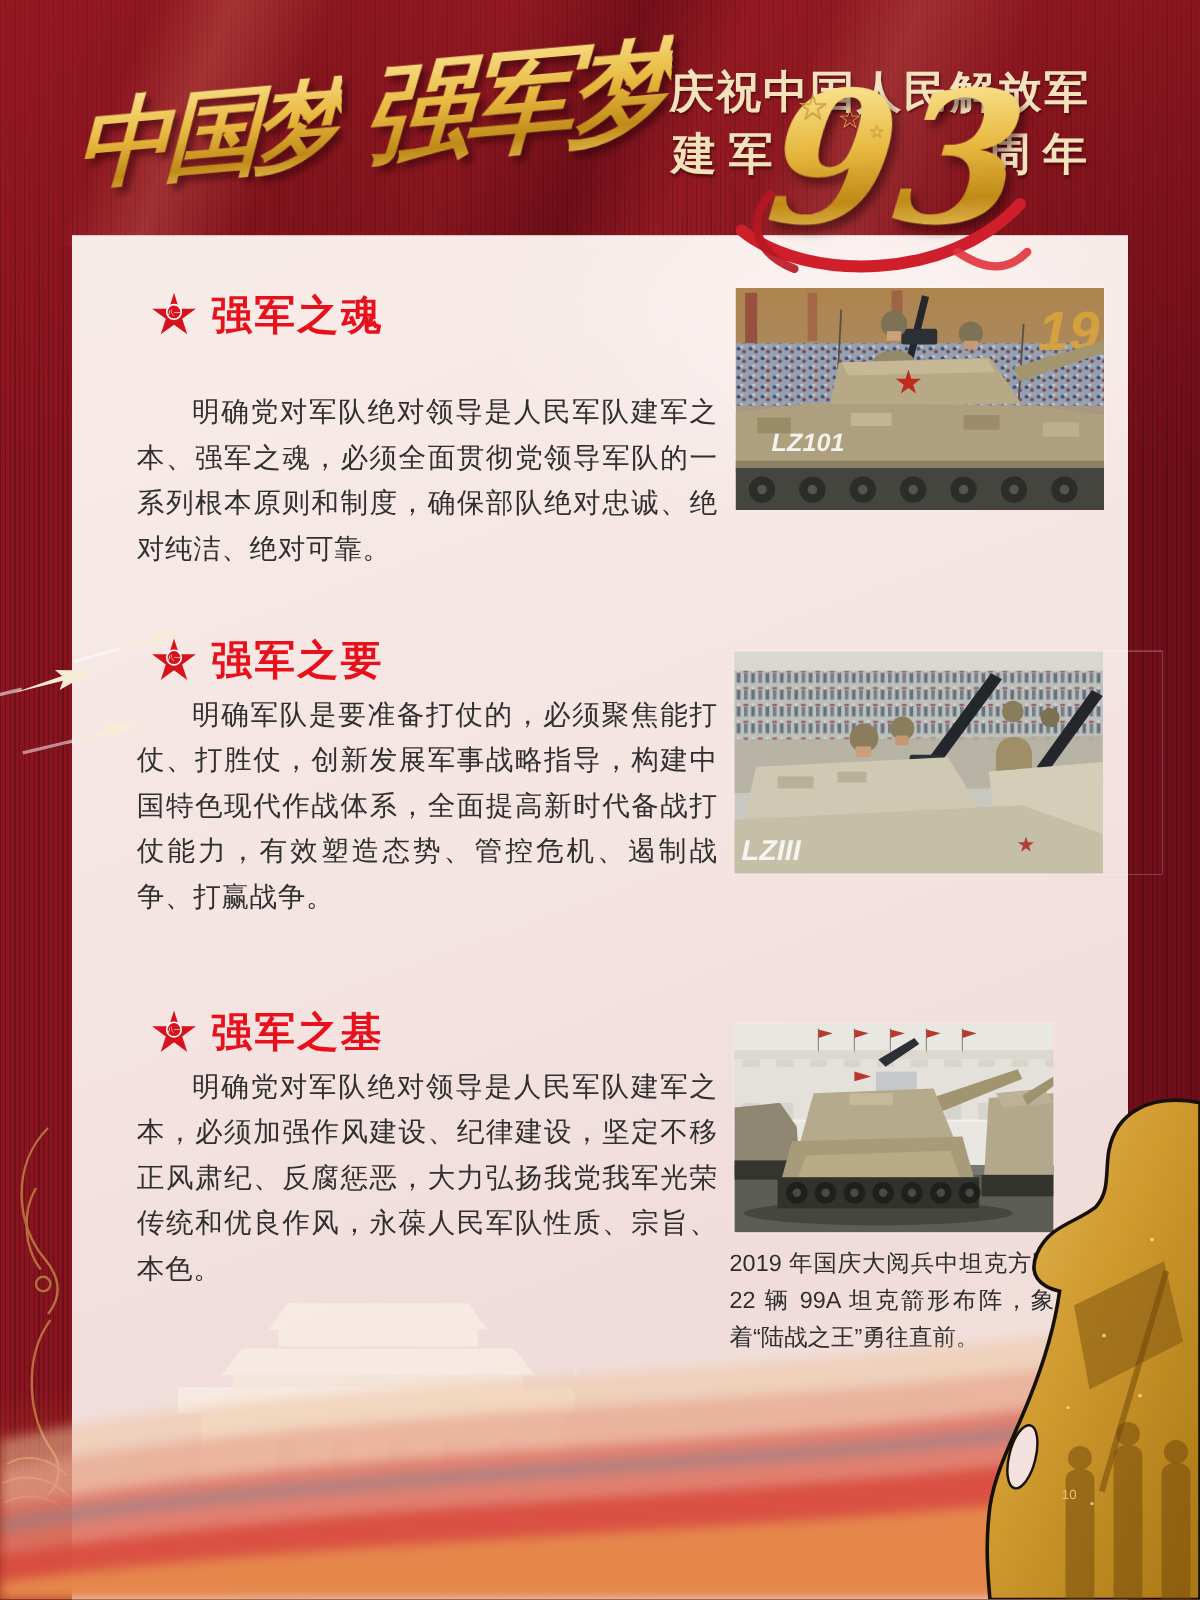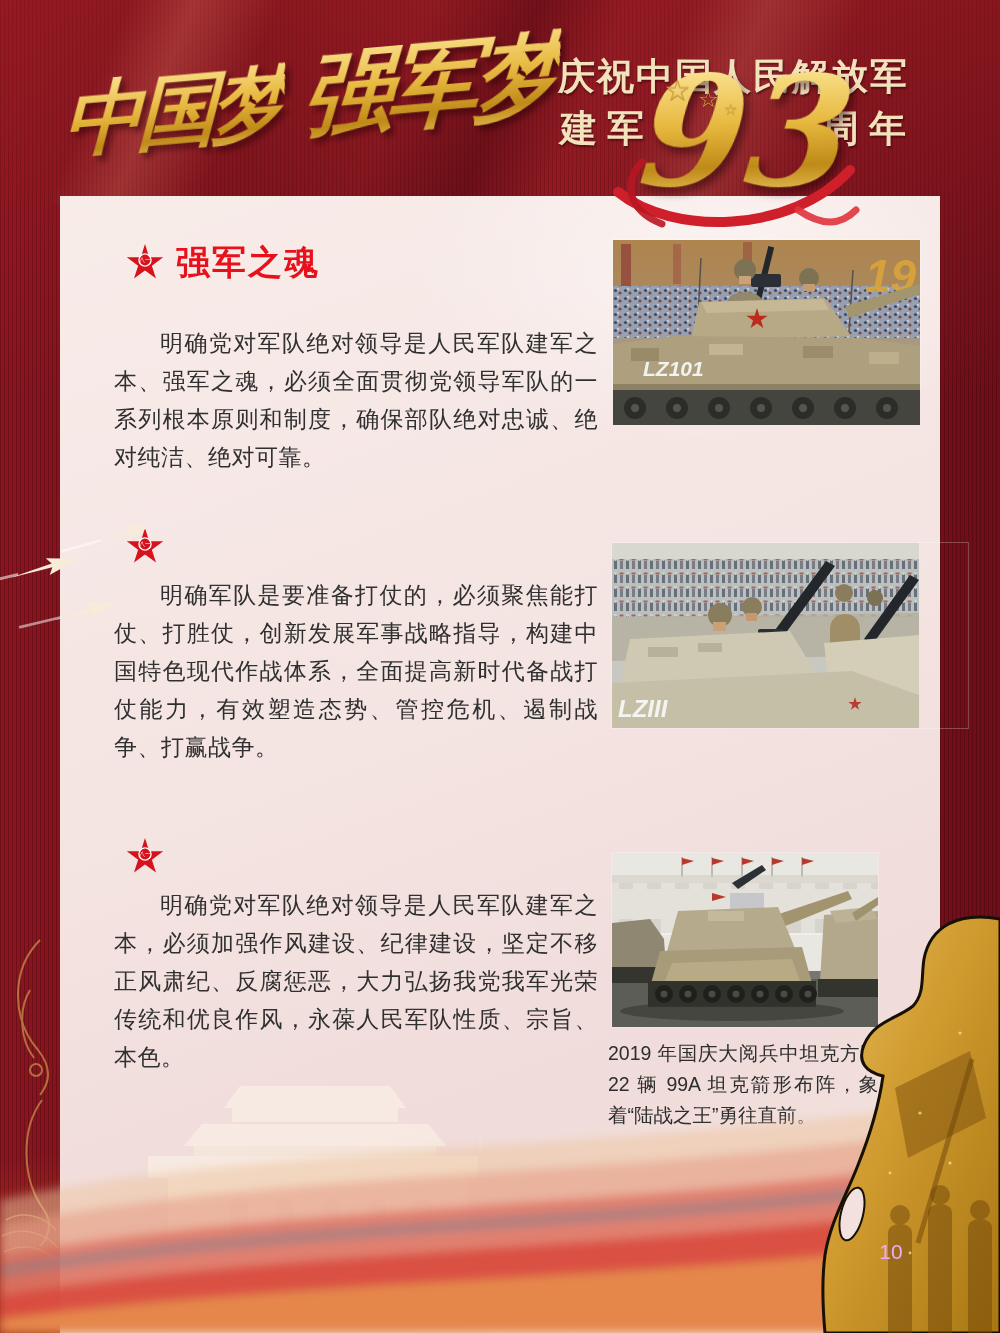--- a/index.html
+++ b/index.html
@@ -55,21 +55,21 @@
   .photo{position:absolute;box-shadow:0 0 0 1px rgba(255,255,255,.25);}
   .caption{position:absolute;left:548px;top:842px;width:292px;font-size:19.5px;line-height:31px;
     color:#2e2e2e;text-align:justify;margin:0;}
   
   .jets{position:absolute;left:0px;top:515px;z-index:3;}
   .ornament{position:absolute;left:0;top:930px;z-index:1;opacity:.65;}
   .tiananmen{position:absolute;left:80px;top:1080px;z-index:2;opacity:.55;}
   .waves{position:absolute;left:0;top:1105px;z-index:4;pointer-events:none;}
   .soldier{position:absolute;left:800px;top:913px;z-index:5;}
   .page-num{position:absolute;left:874px;top:1240px;width:34px;z-index:6;text-align:center;
-    font-size:21px;color:#f0abfc;}
+    font-size:11px;color:#fdba74;}
 </style>
 </head>
 <body>
 
 <div class="poster">
 
   <div class="curtain"></div>
   <div class="header-folds"></div>
 
   <svg class="ornament" width="60" height="330" viewBox="0 0 60 330">
@@ -181,20 +181,21 @@
       </div>
     </div>
 
     <div class="section">
       <div class="sec-head" style="top:332px;">
         <svg width="38" height="38" viewBox="0 0 100 100">
           <polygon points="50,0 61,35 98,35 68,57 79,91 50,70 21,91 32,57 2,35 39,35" fill="#d6131d"></polygon>
           <circle cx="50" cy="42" r="16" fill="none" stroke="#ffffff" stroke-width="3.5"></circle>
           <text x="50" y="48" font-size="15" fill="#ffffff" text-anchor="middle">八一</text>
         </svg>
+        <h2 class="sec-title">强军之要</h2>
       </div>
       <p class="sec-body" style="top:380px;">明确军队是要准备打仗的，必须聚焦能打仗、打胜仗，创新发展军事战略指导，构建中国特色现代作战体系，全面提高新时代备战打仗能力，有效塑造态势、管控危机、遏制战争、打赢战争。</p>
       <div class="photo" style="left:552px;top:347px;width:356px;height:185px;">
         <svg width="307" height="185" viewBox="0 0 307 185">
           <defs>
             <pattern id="band2" width="12" height="14" patternUnits="userSpaceOnUse">
               <rect width="12" height="14" fill="#b9bdb9"></rect>
               <rect x="2" y="3" width="3" height="9" fill="#3f4a5e"></rect>
               <rect x="8" y="4" width="3" height="8" fill="#565f6e"></rect>
               <circle cx="3.5" cy="2.5" r="1.4" fill="#d8d8d2"></circle>
@@ -229,20 +230,21 @@
       </div>
     </div>
 
     <div class="section">
       <div class="sec-head" style="top:642px;">
         <svg width="38" height="38" viewBox="0 0 100 100">
           <polygon points="50,0 61,35 98,35 68,57 79,91 50,70 21,91 32,57 2,35 39,35" fill="#d6131d"></polygon>
           <circle cx="50" cy="42" r="16" fill="none" stroke="#ffffff" stroke-width="3.5"></circle>
           <text x="50" y="48" font-size="15" fill="#ffffff" text-anchor="middle">八一</text>
         </svg>
+        <h2 class="sec-title">强军之基</h2>
       </div>
       <p class="sec-body" style="top:690px;">明确党对军队绝对领导是人民军队建军之本，必须加强作风建设、纪律建设，坚定不移正风肃纪、反腐惩恶，大力弘扬我党我军光荣传统和优良作风，永葆人民军队性质、宗旨、本色。</p>
       <div class="photo" style="left:552px;top:657px;width:266px;height:174px;">
         <svg width="266" height="174" viewBox="0 0 266 174">
           <defs>
             <pattern id="win3" width="28" height="52" patternUnits="userSpaceOnUse">
               <rect width="28" height="52" fill="#d6d2c6"></rect>
               <rect x="7" y="14" width="14" height="22" fill="#c2beb2"></rect>
             </pattern>
           </defs>

